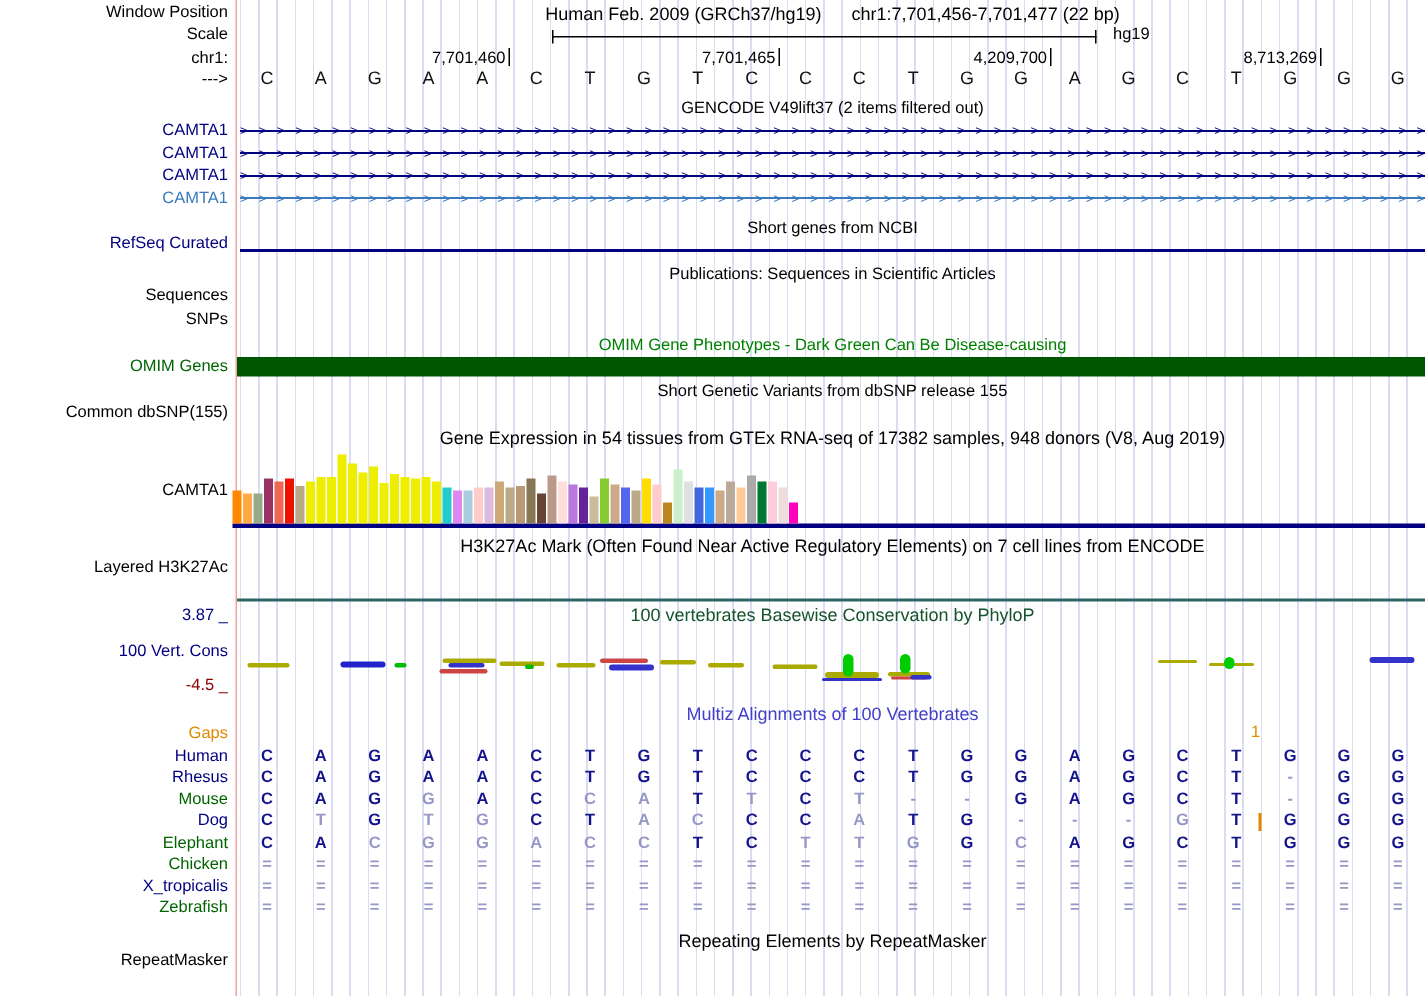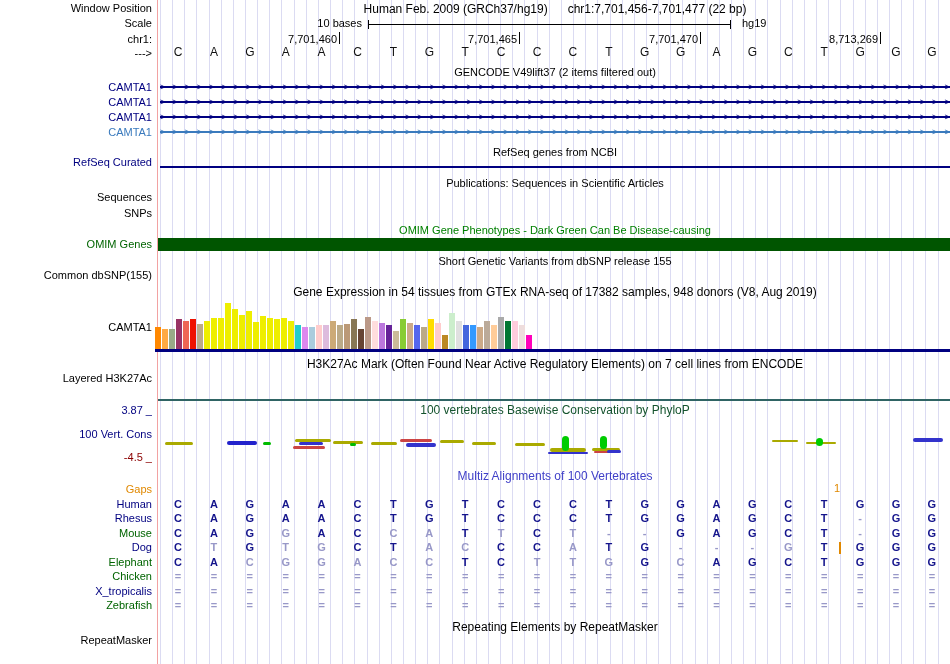--- a/index.html
+++ b/index.html
@@ -32,21 +32,20 @@
 </style>
 </head>
 <body>
 
 <div id="stage">
   <div id="gridlines"></div>
   <div id="leftborder"></div>
 
   <div id="maintitle">Human Feb. 2009 (GRCh37/hg19)      chr1:7,701,456-7,701,477 (22 bp)</div>
 
-  <div id="scaletext">10 bases</div>
   <div id="scaleline"></div>
   <div id="scaletickL"></div>
   <div id="scaletickR"></div>
   <div id="hg19">hg19</div>
 
   <div id="generated">
       <div class="lbl" style="top: 2px; color: rgb(0, 0, 0);">Window Position</div>
       <div class="lbl" style="top: 17px; color: rgb(0, 0, 0);">Scale</div>
       <div class="lbl" style="top: 33px; color: rgb(0, 0, 0);">chr1:</div>
       <div class="lbl" style="top: 47px; color: rgb(0, 0, 0);">---&gt;</div>
@@ -68,34 +67,34 @@
       <div class="lbl" style="top: 498px; color: rgb(0, 0, 128);">Human</div>
       <div class="lbl" style="top: 512px; color: rgb(0, 0, 128);">Rhesus</div>
       <div class="lbl" style="top: 527px; color: rgb(0, 100, 0);">Mouse</div>
       <div class="lbl" style="top: 541px; color: rgb(0, 0, 128);">Dog</div>
       <div class="lbl" style="top: 556px; color: rgb(0, 100, 0);">Elephant</div>
       <div class="lbl" style="top: 570px; color: rgb(0, 100, 0);">Chicken</div>
       <div class="lbl" style="top: 585px; color: rgb(0, 0, 128);">X_tropicalis</div>
       <div class="lbl" style="top: 599px; color: rgb(0, 100, 0);">Zebrafish</div>
       <div class="lbl" style="top: 634px; color: rgb(0, 0, 0);">RepeatMasker</div>
       <div class="ttl" style="top: 66px; color: rgb(0, 0, 0); font-size: 11px;">GENCODE V49lift37 (2 items filtered out)</div>
-      <div class="ttl" style="top: 146px; color: rgb(0, 0, 0); font-size: 11px;">RefSeq genes from NCBI</div>
+      <div class="ttl" style="top: 146px; color: rgb(0, 0, 0); font-size: 11px;">Short genes from NCBI</div>
       <div class="ttl" style="top: 177px; color: rgb(0, 0, 0); font-size: 11px;">Publications: Sequences in Scientific Articles</div>
       <div class="ttl" style="top: 224px; color: rgb(0, 128, 0); font-size: 11px;">OMIM Gene Phenotypes - Dark Green Can Be Disease-causing</div>
       <div class="ttl" style="top: 255px; color: rgb(0, 0, 0); font-size: 11px;">Short Genetic Variants from dbSNP release 155</div>
       <div class="ttl" style="top: 286px; color: rgb(0, 0, 0); font-size: 12px;">Gene Expression in 54 tissues from GTEx RNA-seq of 17382 samples, 948 donors (V8, Aug 2019)</div>
       <div class="ttl" style="top: 358px; color: rgb(0, 0, 0); font-size: 12px;">H3K27Ac Mark (Often Found Near Active Regulatory Elements) on 7 cell lines from ENCODE</div>
       <div class="ttl" style="top: 404px; color: #14532d; font-size: 12px;">100 vertebrates Basewise Conservation by PhyloP</div>
       <div class="ttl" style="top: 470px; color: rgb(64, 64, 200); font-size: 12px;">Multiz Alignments of 100 Vertebrates</div>
       <div class="ttl" style="top: 621px; color: rgb(0, 0, 0); font-size: 12px;">Repeating Elements by RepeatMasker</div>
       <div class="ticklbl" style="left: 259px; width: 78px; top: 33px;">7,701,460</div>
       <div class="tick" style="left: 339px; top: 32px; height: 12px;"></div>
       <div class="ticklbl" style="left: 439px; width: 78px; top: 33px;">7,701,465</div>
       <div class="tick" style="left: 519px; top: 32px; height: 12px;"></div>
-      <div class="ticklbl" style="left: 620px; width: 78px; top: 33px;">7,701,470</div>
+      <div class="ticklbl" style="left: 620px; width: 78px; top: 33px;">4,209,700</div>
       <div class="tick" style="left: 700px; top: 32px; height: 12px;"></div>
       <div class="ticklbl" style="left: 800px; width: 78px; top: 33px;">8,713,269</div>
       <div class="tick" style="left: 880px; top: 32px; height: 12px;"></div>
       <div class="seqbase" style="left: 160px; top: 46px;">C</div>
       <div class="seqbase" style="left: 195.9px; top: 46px;">A</div>
       <div class="seqbase" style="left: 231.8px; top: 46px;">G</div>
       <div class="seqbase" style="left: 267.7px; top: 46px;">A</div>
       <div class="seqbase" style="left: 303.6px; top: 46px;">A</div>
       <div class="seqbase" style="left: 339.5px; top: 46px;">C</div>
       <div class="seqbase" style="left: 375.4px; top: 46px;">T</div>

